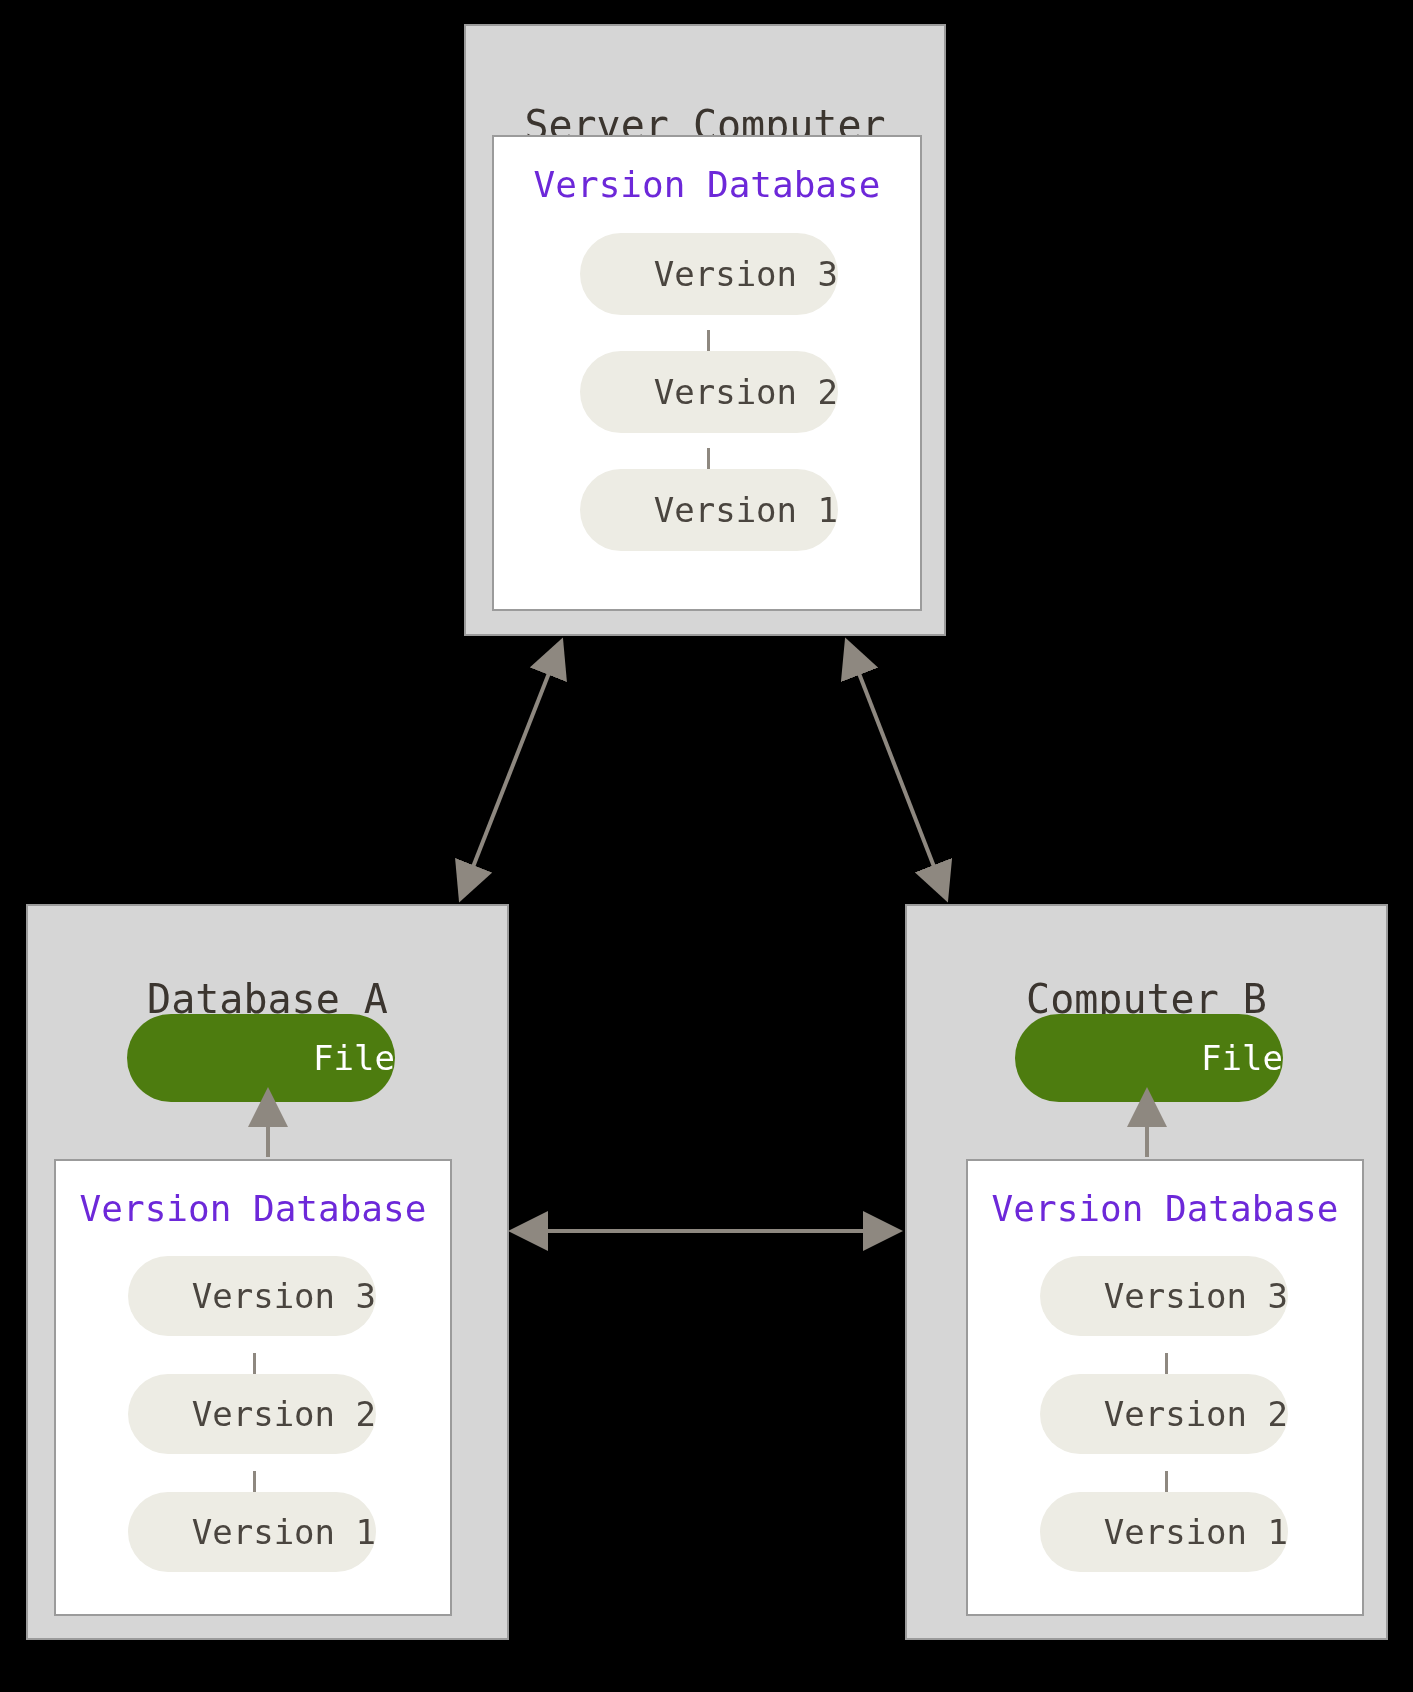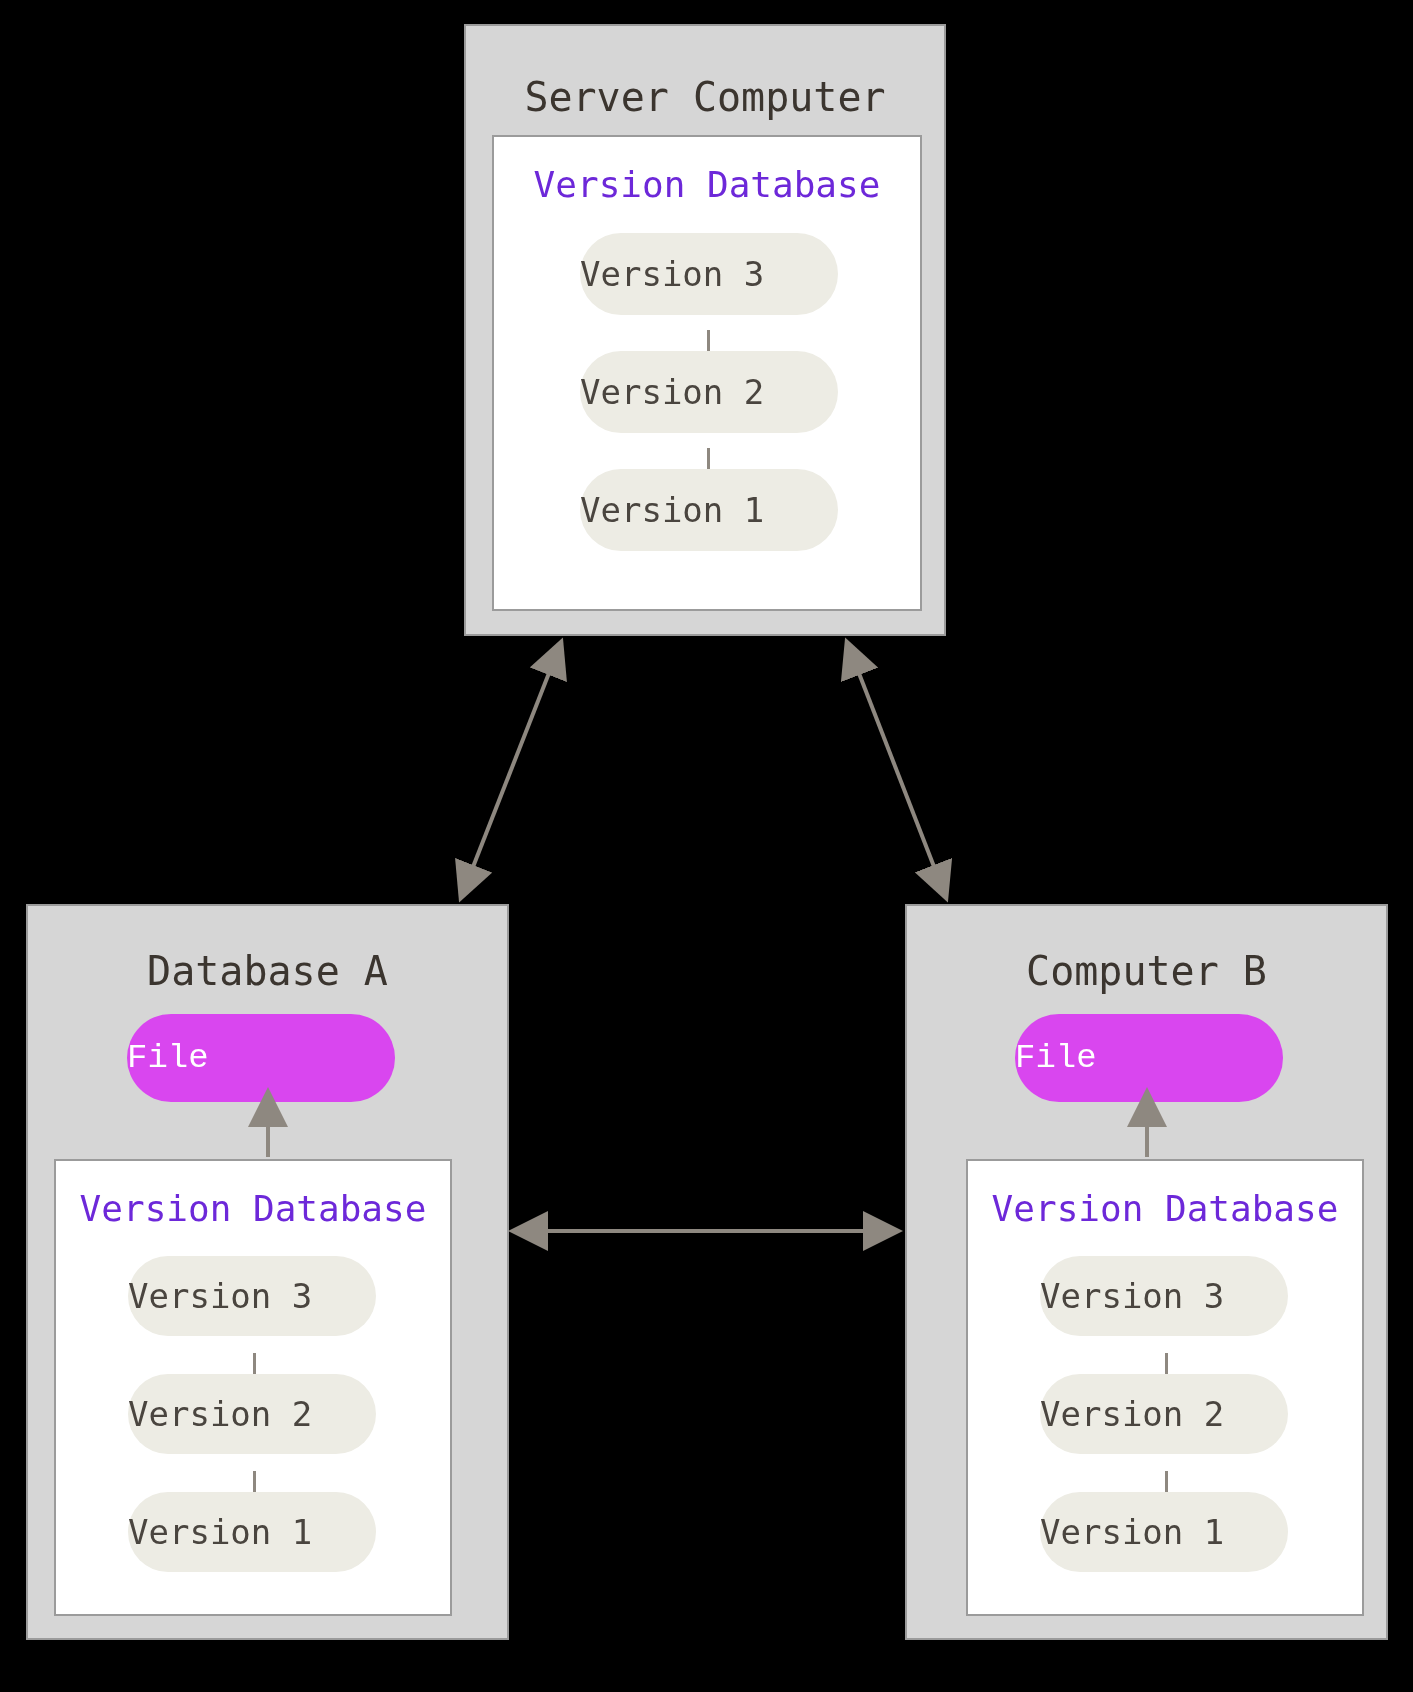--- a/index.html
+++ b/index.html
@@ -26,20 +26,21 @@
   }
   .box-title {
     position: absolute;
     left: 0;
     right: 0;
     text-align: center;
     color: #3b352f;
     font-size: 40px;
     letter-spacing: 0px;
     white-space: nowrap;
+    margin-top: 28px;
   }
 
   
   .db-box {
     position: absolute;
     background: #ffffff;
     border: 2px solid #9b9b9b;
     box-sizing: border-box;
   }
   .db-title {
@@ -50,31 +51,30 @@
     color: #6d28d9;
     font-size: 36px;
     white-space: nowrap;
   }
 
   
   .pill {
     position: absolute;
     display: flex;
     align-items: center;
-    justify-content: flex-start;
+    justify-content: flex-end;
     border-radius: 999px;
     background: #edece4;
     color: #4a453f;
     font-size: 34px;
     box-sizing: border-box;
   }
   .pill.file-pill {
-    background: #d946ef;
+    background: #4d7c0f;
     color: #ffffff;
-    font-family: Liberation Mono, monospace;
   }
 
   
   .vline {
     position: absolute;
     width: 3px;
     background: #8e8880;
   }
   svg.arrows {
     position: absolute;

